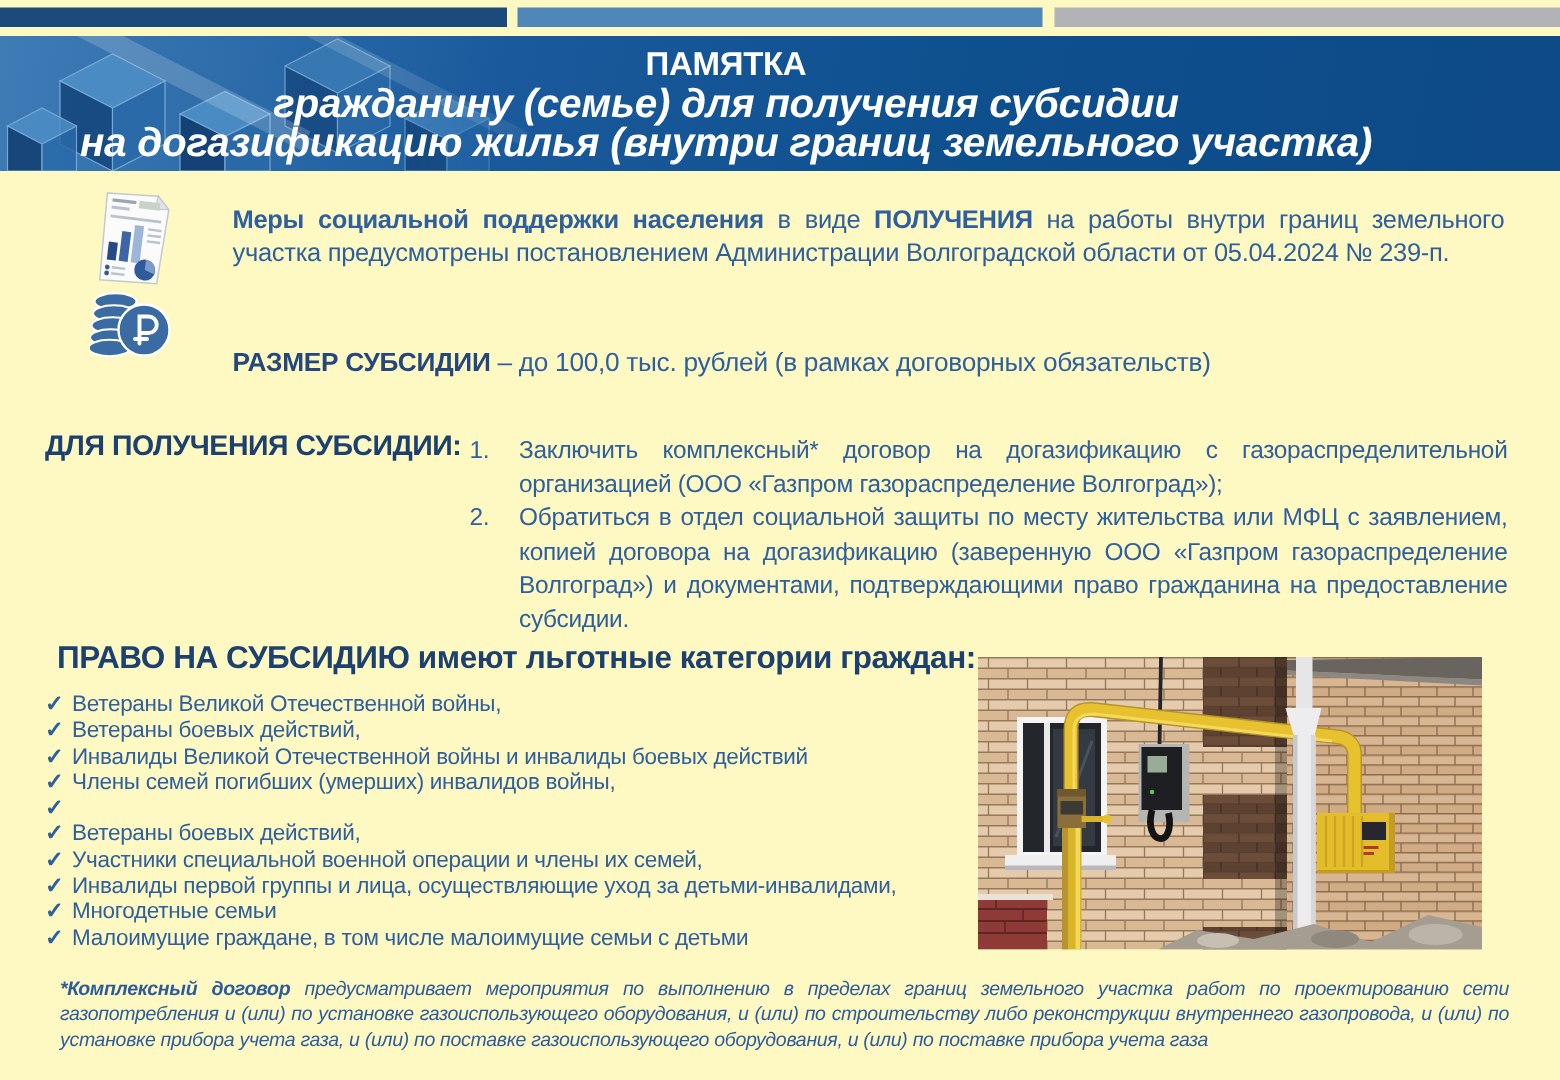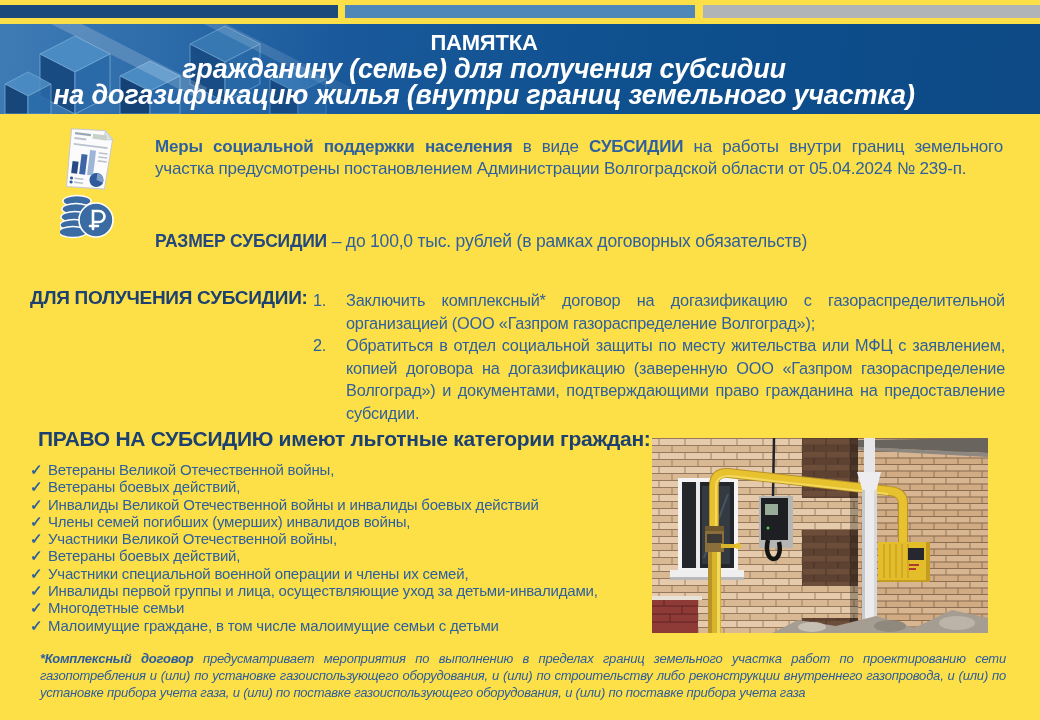--- a/index.html
+++ b/index.html
@@ -1,18 +1,18 @@
 <!DOCTYPE html>
 <html><head>
 <meta charset="utf-8">
 <style>
   * { margin:0; padding:0; box-sizing:border-box; }
   html,body { background:#e9e9e9; }
   .page {
-    position:relative; width:1040px; height:720px; background:#fde047;
+    position:relative; width:1040px; height:720px; background:#fef9c3;
     overflow:hidden; font-family:"Liberation Sans", sans-serif;
     margin:0 auto;
   }
   
   .strip { position:absolute; top:5px; height:13px; }
   .strip-dark  { left:0;    width:338px; background:#1c4a7a; }
   .strip-light { left:345px; width:350px; background:#4f87b9; }
   .strip-gray  { left:703px; width:337px; background:#b0b4b7; }
   
   .header {
@@ -147,21 +147,21 @@
       <rect x="40" y="32" width="9" height="1.6" fill="#b9c2cd"></rect>
       <circle cx="41" cy="52" r="7" fill="#2f5a9c"></circle>
       <path d="M41 52 L41 45 A7 7 0 0 1 47.5 54 Z" fill="#7e9cc8"></path>
       <circle cx="16" cy="53" r="1.6" fill="#2f5a9c"></circle>
       <rect x="19" y="52" width="9" height="1.6" fill="#b9c2cd"></rect>
       <circle cx="16" cy="57" r="1.6" fill="#2f5a9c"></circle>
       <rect x="19" y="56" width="9" height="1.6" fill="#b9c2cd"></rect>
     </g>
   </svg>
 
-  <p class="intro blue"><b class="seg">Меры социальной поддержки населения</b><span> в виде </span><b class="seg">СУБСИДИИ</b><span> на работы внутри границ земельного участка предусмотрены постановлением Администрации Волгоградской области от 05.04.2024 № 239-п.</span></p>
+  <p class="intro blue"><b class="seg">Меры социальной поддержки населения</b><span> в виде </span><b class="seg">ПОЛУЧЕНИЯ</b><span> на работы внутри границ земельного участка предусмотрены постановлением Администрации Волгоградской области от 05.04.2024 № 239-п.</span></p>
 
   <svg class="coins-icon" width="56" height="46" viewBox="0 0 56 46">
     <g fill="#3a6ca3" stroke="#ffffff" stroke-width="1.4">
       <ellipse cx="17" cy="8" rx="14" ry="5.5"></ellipse>
       <ellipse cx="16" cy="16" rx="14" ry="5.5"></ellipse>
       <ellipse cx="15" cy="24" rx="14" ry="5.5"></ellipse>
       <ellipse cx="14" cy="32" rx="14" ry="5.5"></ellipse>
       <ellipse cx="13" cy="39" rx="14" ry="5.5"></ellipse>
     </g>
     <circle cx="36" cy="27" r="17" fill="#3a6ca3" stroke="#ffffff" stroke-width="1.6"></circle>
@@ -199,21 +199,20 @@
     <li>
         <span class="chk">✓</span>
         <span>Инвалиды Великой Отечественной войны и инвалиды боевых действий</span>
       </li>
     <li>
         <span class="chk">✓</span>
         <span>Члены семей погибших (умерших) инвалидов войны,</span>
       </li>
     <li>
         <span class="chk">✓</span>
-        <span>Участники Великой Отечественной войны,</span>
       </li>
     <li>
         <span class="chk">✓</span>
         <span>Ветераны боевых действий,</span>
       </li>
     <li>
         <span class="chk">✓</span>
         <span>Участники специальной военной операции и члены их семей,</span>
       </li>
     <li>

